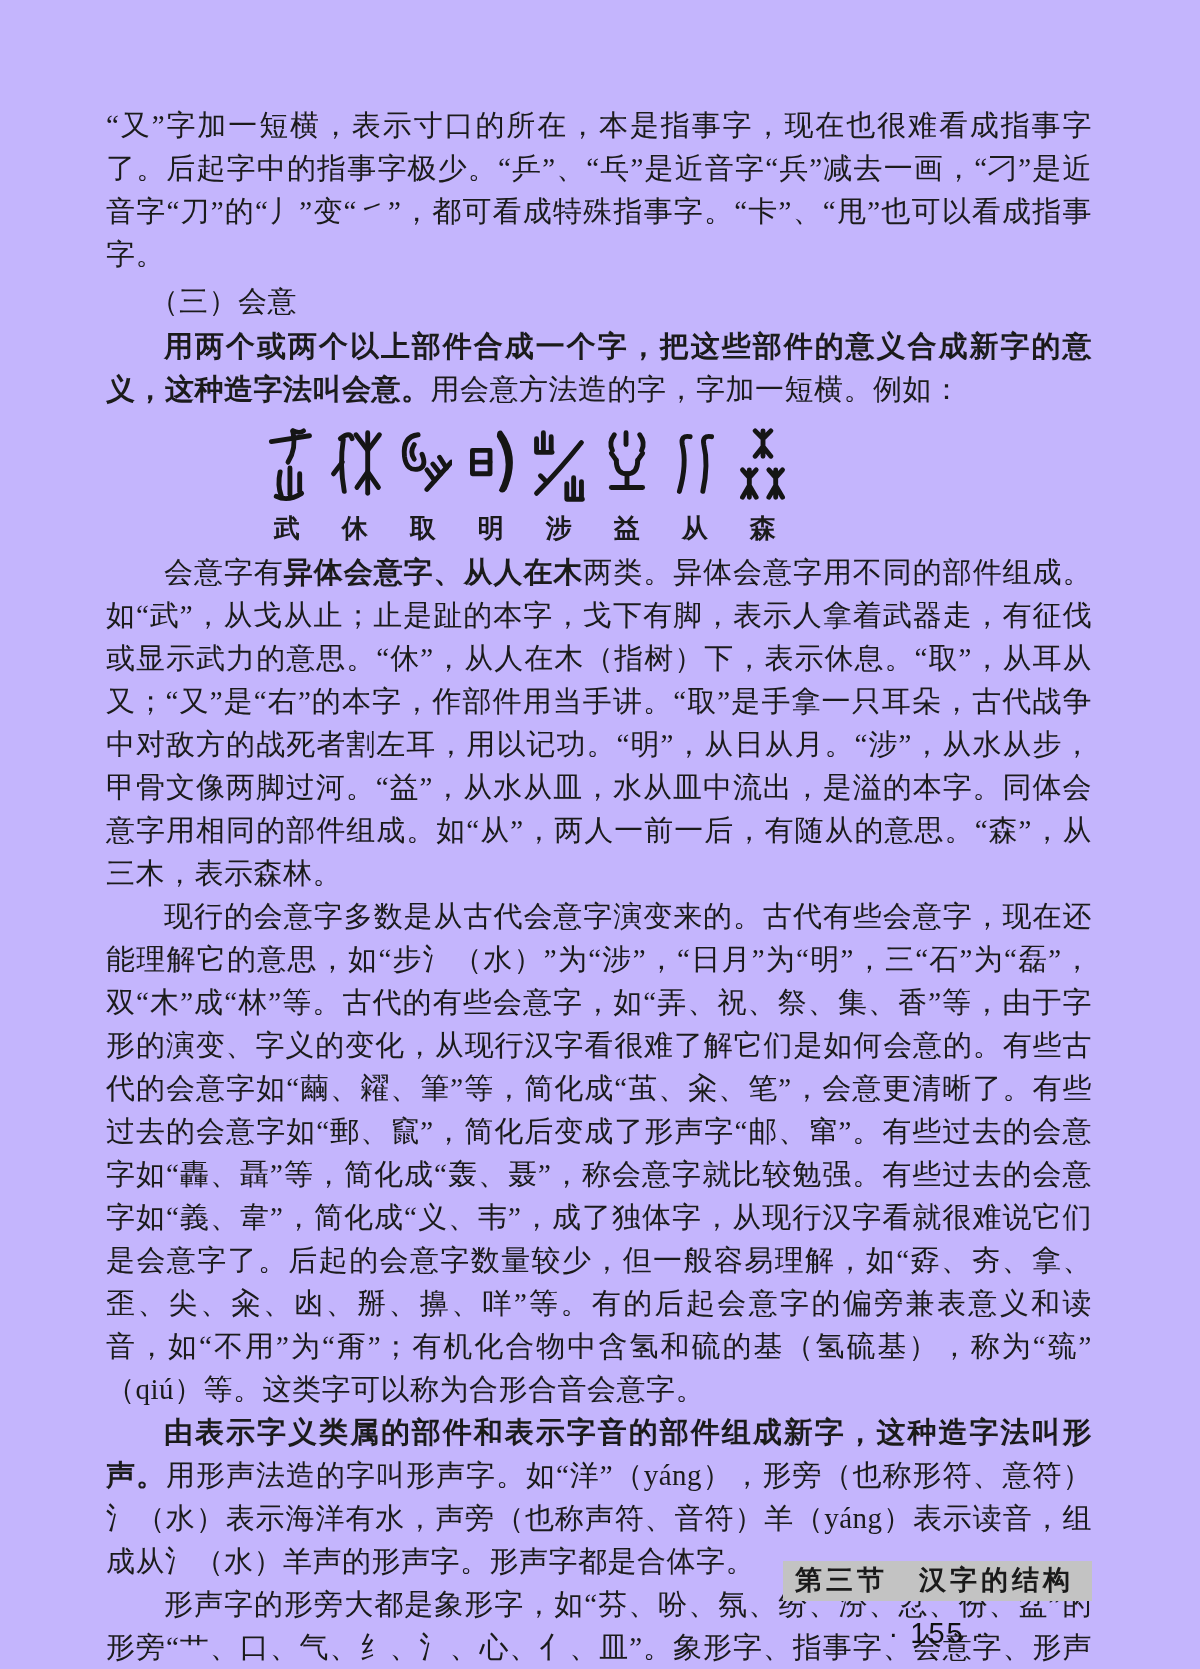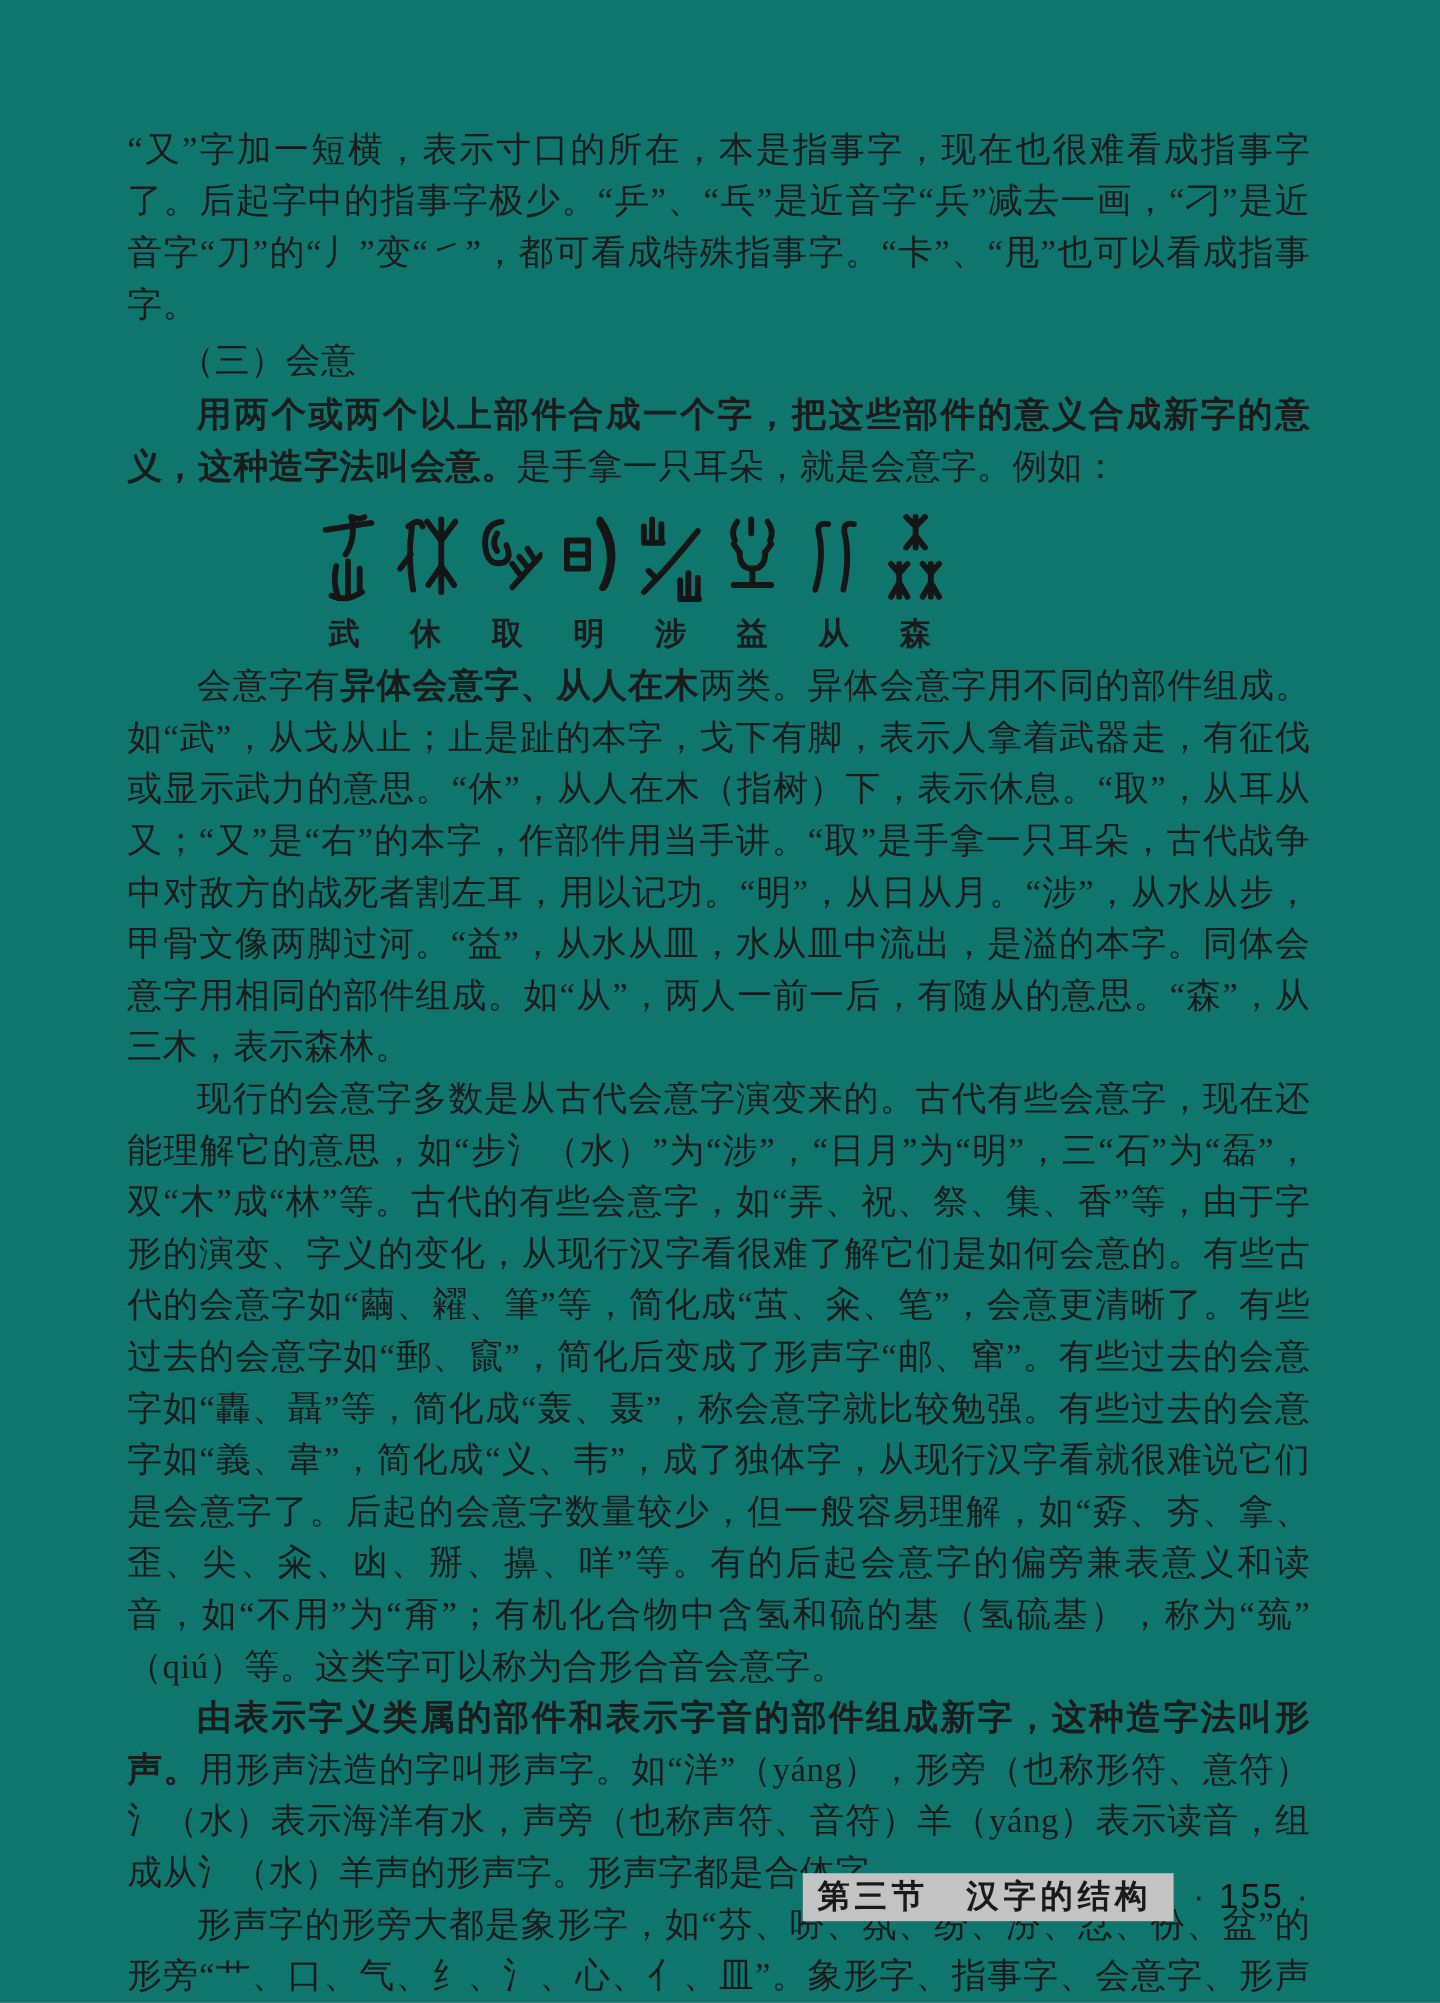--- a/index.html
+++ b/index.html
@@ -1,20 +1,20 @@
 <!DOCTYPE html>
 <html lang="zh"><head>
 <meta charset="utf-8">
 <style>
   html,body{margin:0;padding:0;background:#9a9a9a;}
   .page{
     position:relative;
     width:1200px;height:1669px;
     margin:0 auto;
-    background:#0f766e;
+    background:#c4b5fd;
     font-family:"Liberation Serif","DejaVu Serif",serif;
     color:#1b1b1b;
     overflow:hidden;
   }
   .body-text{
     position:absolute;
     left:106px;top:104px;
     width:986px;
     font-size:29px;
     line-height:43px;
@@ -62,20 +62,21 @@
   }
   .glyph-fill{fill:#151515;stroke:none;}
   
   .footer{
     position:absolute;
     top:1561px;right:108px;
     display:flex;
     align-items:center;
     gap:16px;
     font-family:"Liberation Sans","DejaVu Sans",sans-serif;
+    flex-direction:column;
   }
   .footer-bar{
     background:#c3c3c3;
     color:#1a1a1a;
     font-weight:700;
     font-size:27px;
     line-height:27px;
     padding:6px 18px 7px 12px;
     letter-spacing:4px;
     white-space:nowrap;
@@ -91,21 +92,21 @@
 </head>
 <body>
 
 <div class="page">
   <div class="body-text">
 
     <p class="para"><span>“又”字加一短横，表示寸口的所在，本是指事字，现在也很难看成指事字了。后起字中的指事字极少。“乒”、“乓”是近音字“兵”减去一画，“刁”是近音字“刀”的“丿”变“㇀”，都可看成特殊指事字。“卡”、“甩”也可以看成指事字。</span></p>
 
     <p class="heading">（三）会意</p>
 
-    <p class="indent"><span class="bold">用两个或两个以上部件合成一个字，把这些部件的意义合成新字的意义，这种造字法叫会意。</span><span>是手拿一只耳朵，就是会意字。例如：</span></p>
+    <p class="indent"><span class="bold">用两个或两个以上部件合成一个字，把这些部件的意义合成新字的意义，这种造字法叫会意。</span><span>用会意方法造的字，字加一短横。例如：</span></p>
 
     <div class="glyph-figure">
 
       <div class="glyph-cell">
         <svg width="58" height="82" viewBox="0 0 58 84">
           <path class="glyph-stroke" d="M35 6 q7 3 11 0"></path>
           <path class="glyph-stroke" d="M35 6 Q39 24 30 38"></path>
           <path class="glyph-stroke" d="M13 17 L52 11"></path>
           <path class="glyph-stroke" d="M22 48 Q19 62 23 72"></path>
           <path class="glyph-stroke" d="M32 44 V71"></path>

